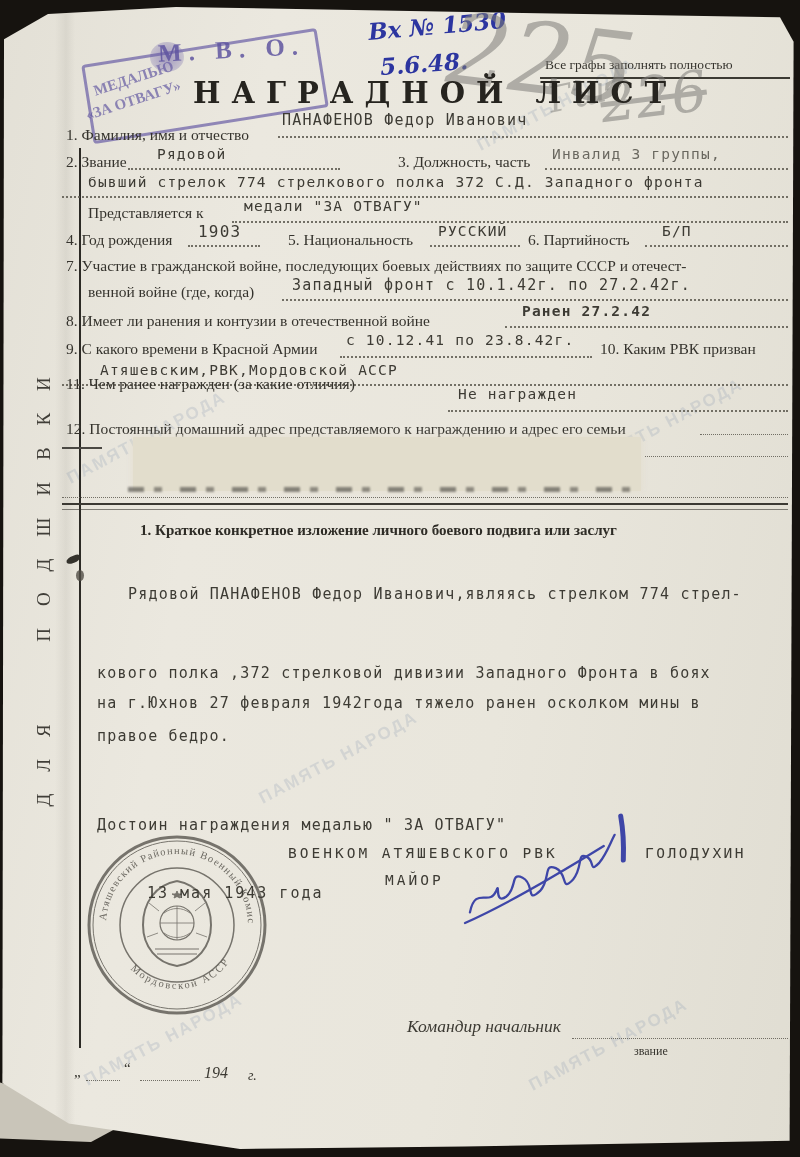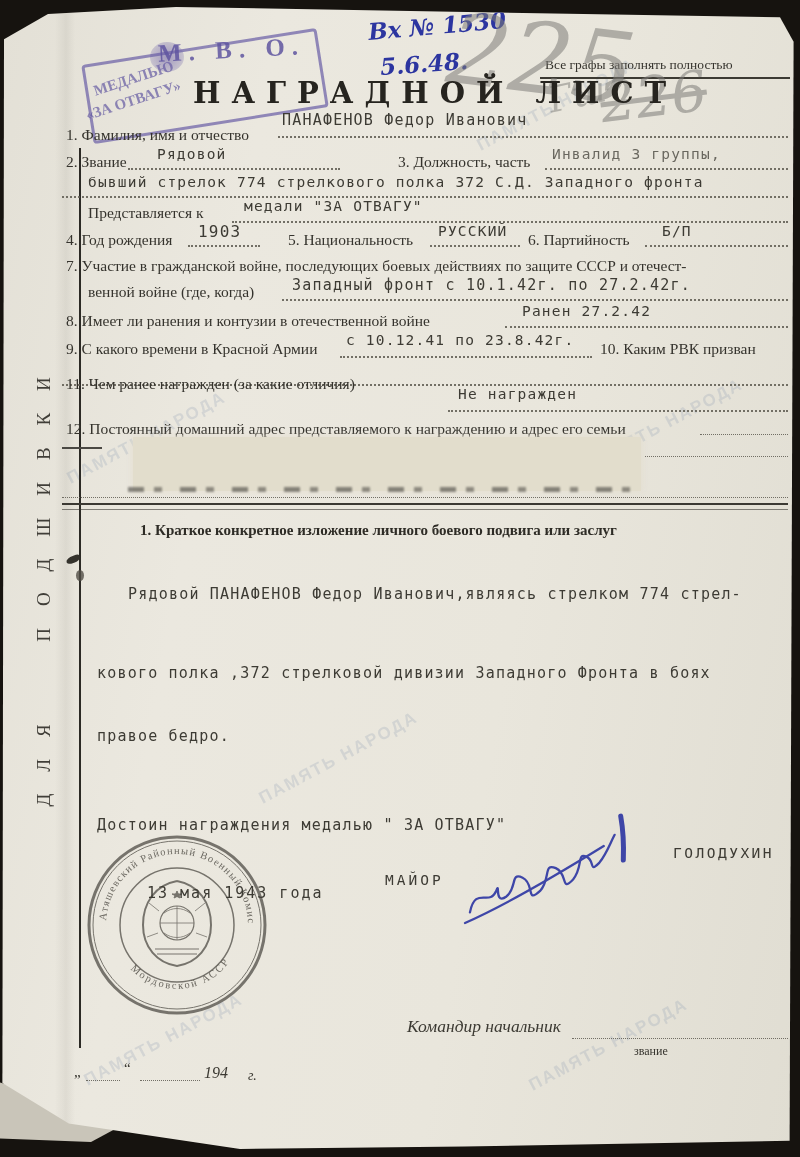--- a/index.html
+++ b/index.html
@@ -99,27 +99,28 @@
   <div class="abs lbl lbl-lg" style="left:528px;top:231px;">6. Партийность</div>
   <div class="abs typed typed-dk" style="left:662px;top:223px;">Б/П</div>
   <div class="abs dots" style="left:645px;top:245px;width:143px;"></div>
 
   <div class="abs lbl lbl-lg" style="left:66px;top:257px;">7. Участие в гражданской войне, последующих боевых действиях по защите СССР  и отечест-</div>
   <div class="abs lbl lbl-lg" style="left:88px;top:283px;">венной войне (где, когда)</div>
   <div class="abs typed typed-dk" style="left:292px;top:276px;font-size:15px;">Западный фронт с 10.1.42г. по 27.2.42г.</div>
   <div class="abs dots" style="left:282px;top:299px;width:506px;"></div>
 
   <div class="abs lbl lbl-lg" style="left:66px;top:312px;">8. Имеет ли ранения и контузии в отечественной войне</div>
-  <div class="abs typed typed-dk" style="left:522px;top:303px;">Ранен 27.2.42</div>
+  <div class="abs typed typed-dk" style="left:522px;top:303px;font-weight:bold;">Ранен 27.2.42</div>
   <div class="abs dots" style="left:505px;top:326px;width:283px;"></div>
 
   <div class="abs lbl lbl-lg" style="left:66px;top:340px;">9. С какого времени в Красной Армии</div>
   <div class="abs typed typed-dk" style="left:346px;top:332px;">с 10.12.41 по 23.8.42г.</div>
   <div class="abs dots" style="left:340px;top:356px;width:252px;"></div>
   <div class="abs lbl lbl-lg" style="left:600px;top:340px;">10. Каким РВК призван</div>
+  <div class="abs typed typed-dk" style="left:100px;top:362px;">Атяшевским,РВК,Мордовской АССР</div>
   <div class="abs dots" style="left:62px;top:384px;width:726px;"></div>
 
   <div class="abs lbl lbl-lg" style="left:66px;top:375px;">11. Чем ранее награжден (за какие отличия)</div>
   <div class="abs typed typed-dk" style="left:458px;top:386px;">Не награжден</div>
   <div class="abs dots" style="left:448px;top:410px;width:340px;"></div>
 
   <div class="abs lbl lbl-lg" style="left:66px;top:420px;">12. Постоянный домашний адрес представляемого к награждению и адрес его семьи</div>
   <div class="abs dots" style="left:700px;top:434px;width:88px;border-bottom-width:1.5px;"></div>
   <div class="abs redact" style="left:133px;top:437px;width:508px;height:54px;"></div>
   <div class="abs" style="left:62px;top:447px;width:40px;height:2px;background:#4a4843;"></div>
@@ -129,25 +130,27 @@
   <div class="abs rule" style="left:62px;top:503px;width:726px;height:2px;"></div>
   <div class="abs rule" style="left:62px;top:509px;width:726px;height:1px;opacity:.6;"></div>
 
   <div class="abs lbl" style="left:140px;top:522px;font-weight:bold;font-size:15px;color:#2e2c26;">1. Краткое конкретное изложение личного боевого подвига или заслуг</div>
 
   <div class="abs" style="left:66px;top:556px;width:14px;height:7px;background:#34322c;border-radius:60% 20% 50% 40%;transform:rotate(-18deg);"></div>
   <div class="abs" style="left:76px;top:570px;width:8px;height:11px;background:#514e46;border-radius:50%;opacity:.8;"></div>
 
   <div class="abs typed typed-dk" style="left:128px;top:585px;font-size:15px;">Рядовой ПАНАФЕНОВ Федор Иванович,являясь стрелком 774 стрел-</div>
   <div class="abs typed typed-dk" style="left:97px;top:640px;font-size:15px;margin-top:24px;">кового полка ,372 стрелковой дивизии Западного Фронта в боях</div>
+  <div class="abs typed typed-dk" style="left:97px;top:694px;font-size:15px;">на г.Юхнов 27 февраля 1942года тяжело ранен осколком мины в</div>
   <div class="abs typed typed-dk" style="left:97px;top:727px;font-size:15px;">правое бедро.</div>
   <div class="abs typed typed-dk" style="left:97px;top:816px;font-size:15px;">Достоин награждения медалью " ЗА ОТВАГУ"</div>
 
+  <div class="abs typed typed-dk" style="left:288px;top:845px;letter-spacing:3px;">ВОЕНКОМ АТЯШЕВСКОГО РВК</div>
   <div class="abs typed typed-dk" style="left:361px;top:872px;letter-spacing:3px;padding-left:24px;">МАЙОР</div>
-  <div class="abs typed typed-dk" style="left:645px;top:845px;letter-spacing:2.5px;margin-left:28px;">ГОЛОДУХИН</div>
+  <div class="abs typed typed-dk" style="left:645px;top:845px;letter-spacing:2.5px;">ГОЛОДУХИН</div>
 
   <svg class="abs" style="left:455px;top:806px;transform:rotate(-6deg);" width="185" height="110" viewBox="0 0 185 110">
     <g fill="none" stroke="#2c35a2" stroke-width="2.3" stroke-linecap="round" opacity="0.9">
       <path d="M10,98 C18,72 30,94 38,80 C44,68 34,94 48,86 C60,78 54,62 66,69 C78,76 66,96 82,84 C94,73 88,56 100,63 C112,70 102,88 116,76 C128,64 122,49 132,55 C140,60 132,72 144,62 C152,54 156,45 162,36"></path>
       <path d="M4,108 C42,96 100,70 150,46"></path>
       <path d="M170,18 C171,32 170,48 168,62" stroke-width="5"></path>
     </g>
   </svg>
 
   <svg class="abs" style="left:85px;top:833px;" width="184" height="184" viewBox="0 0 184 184">

